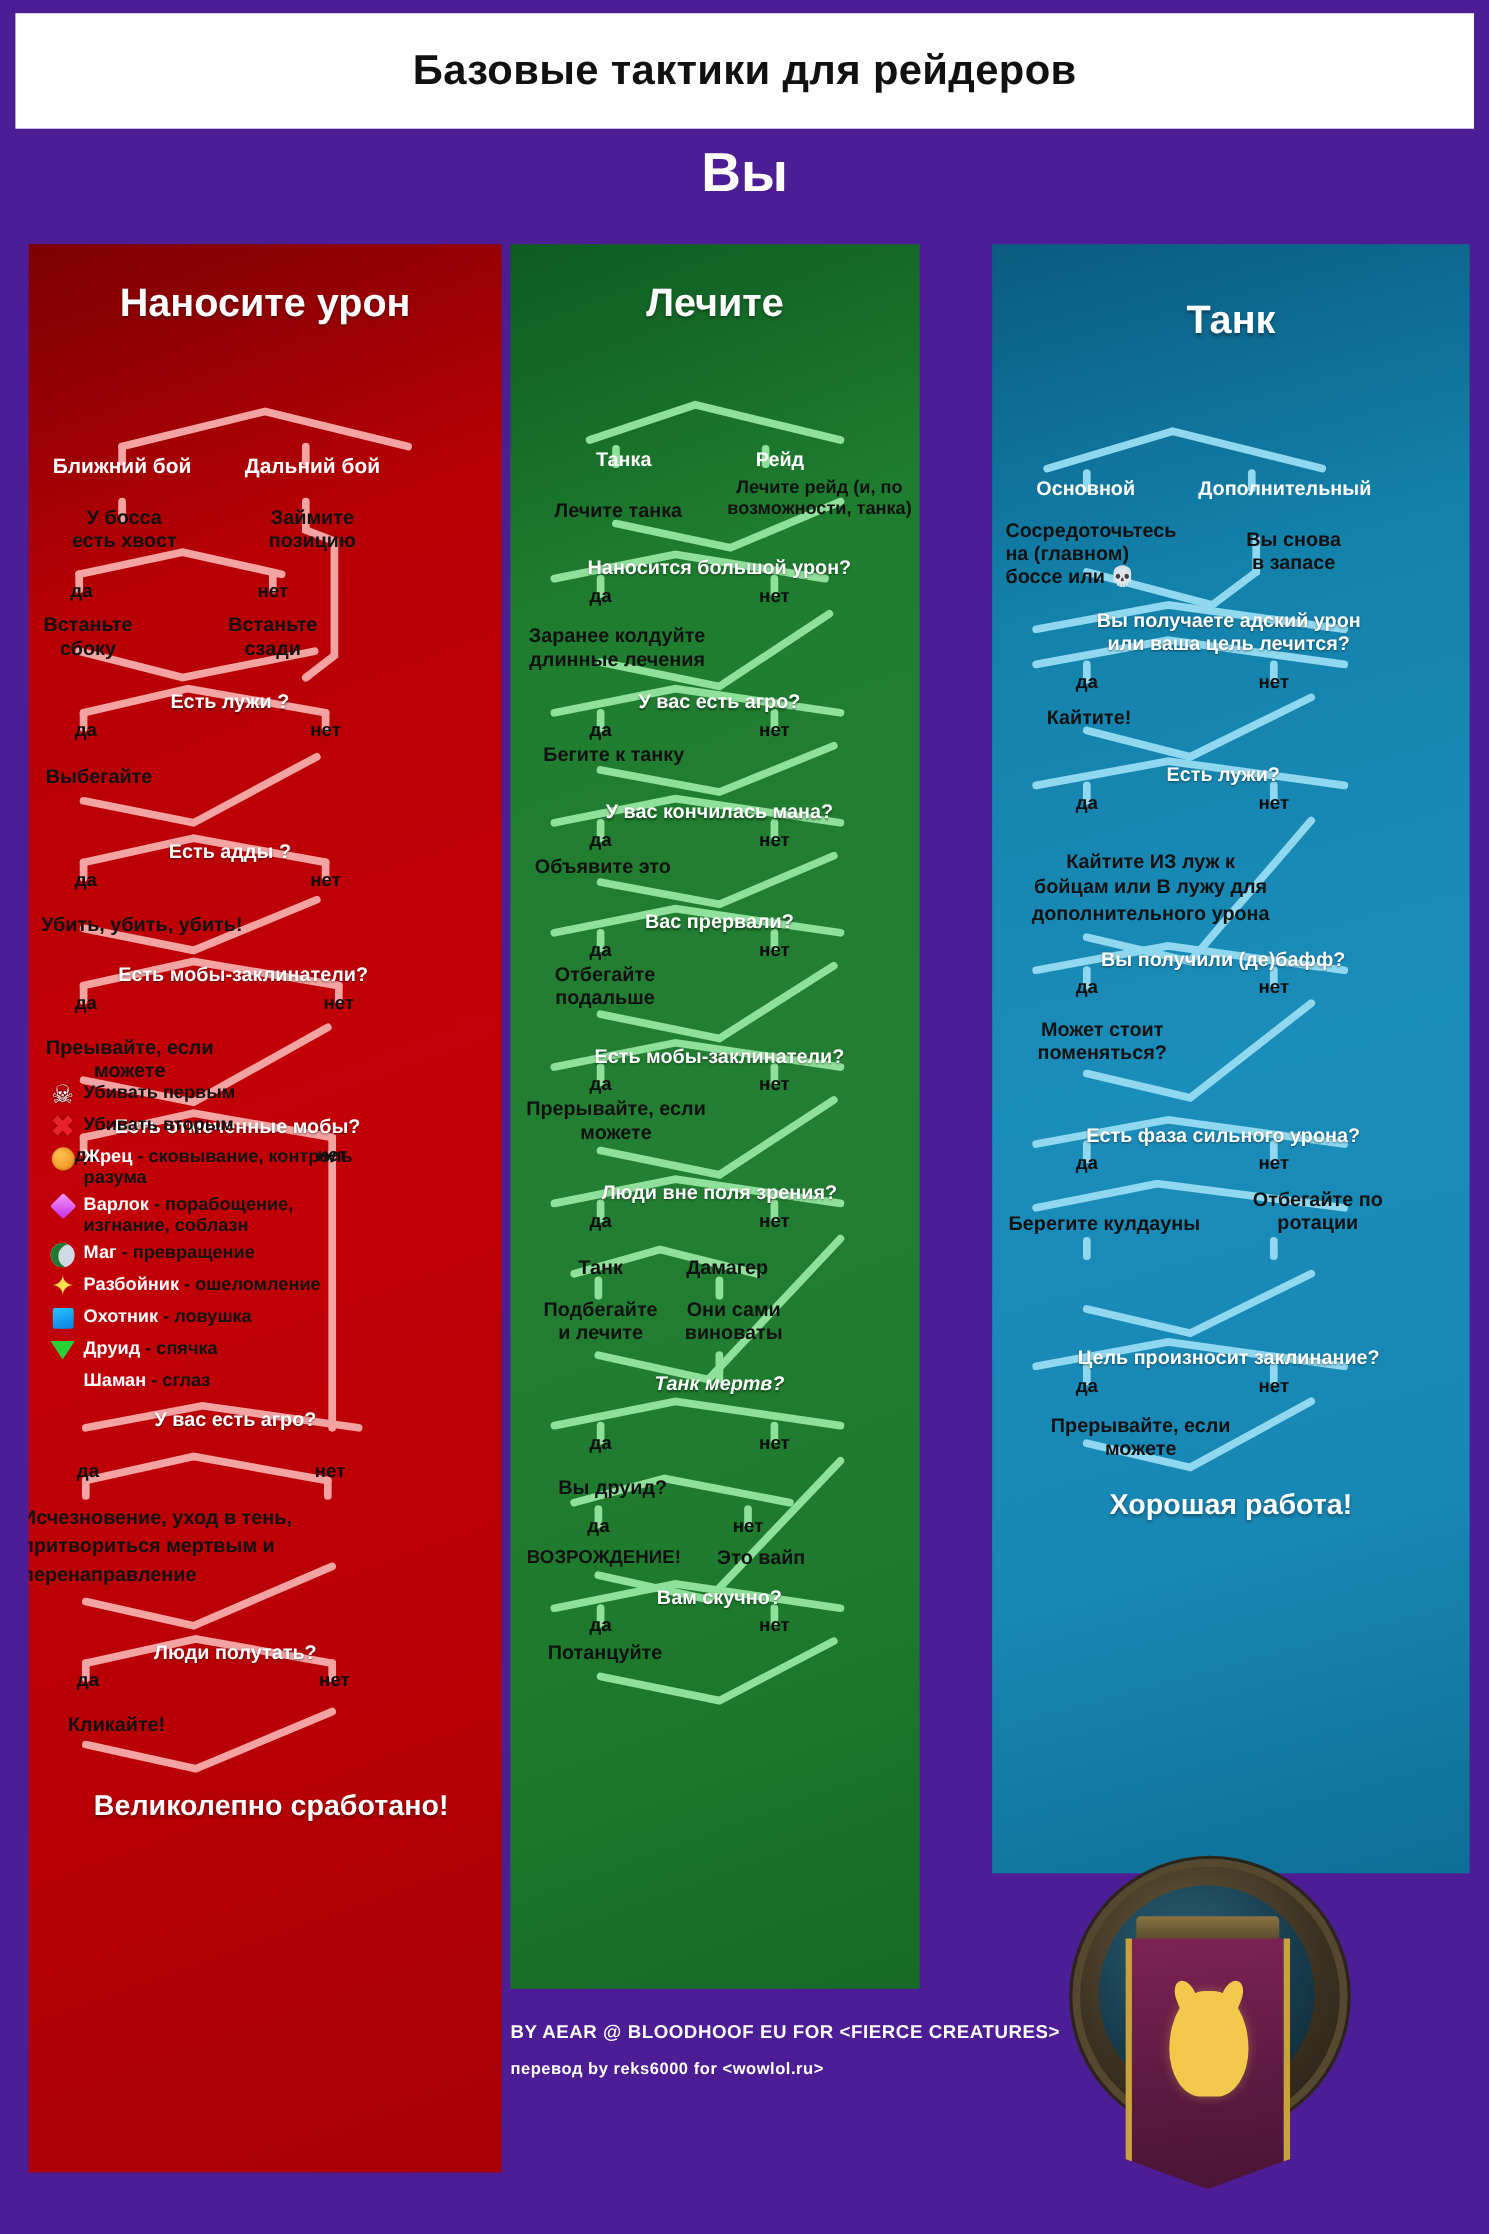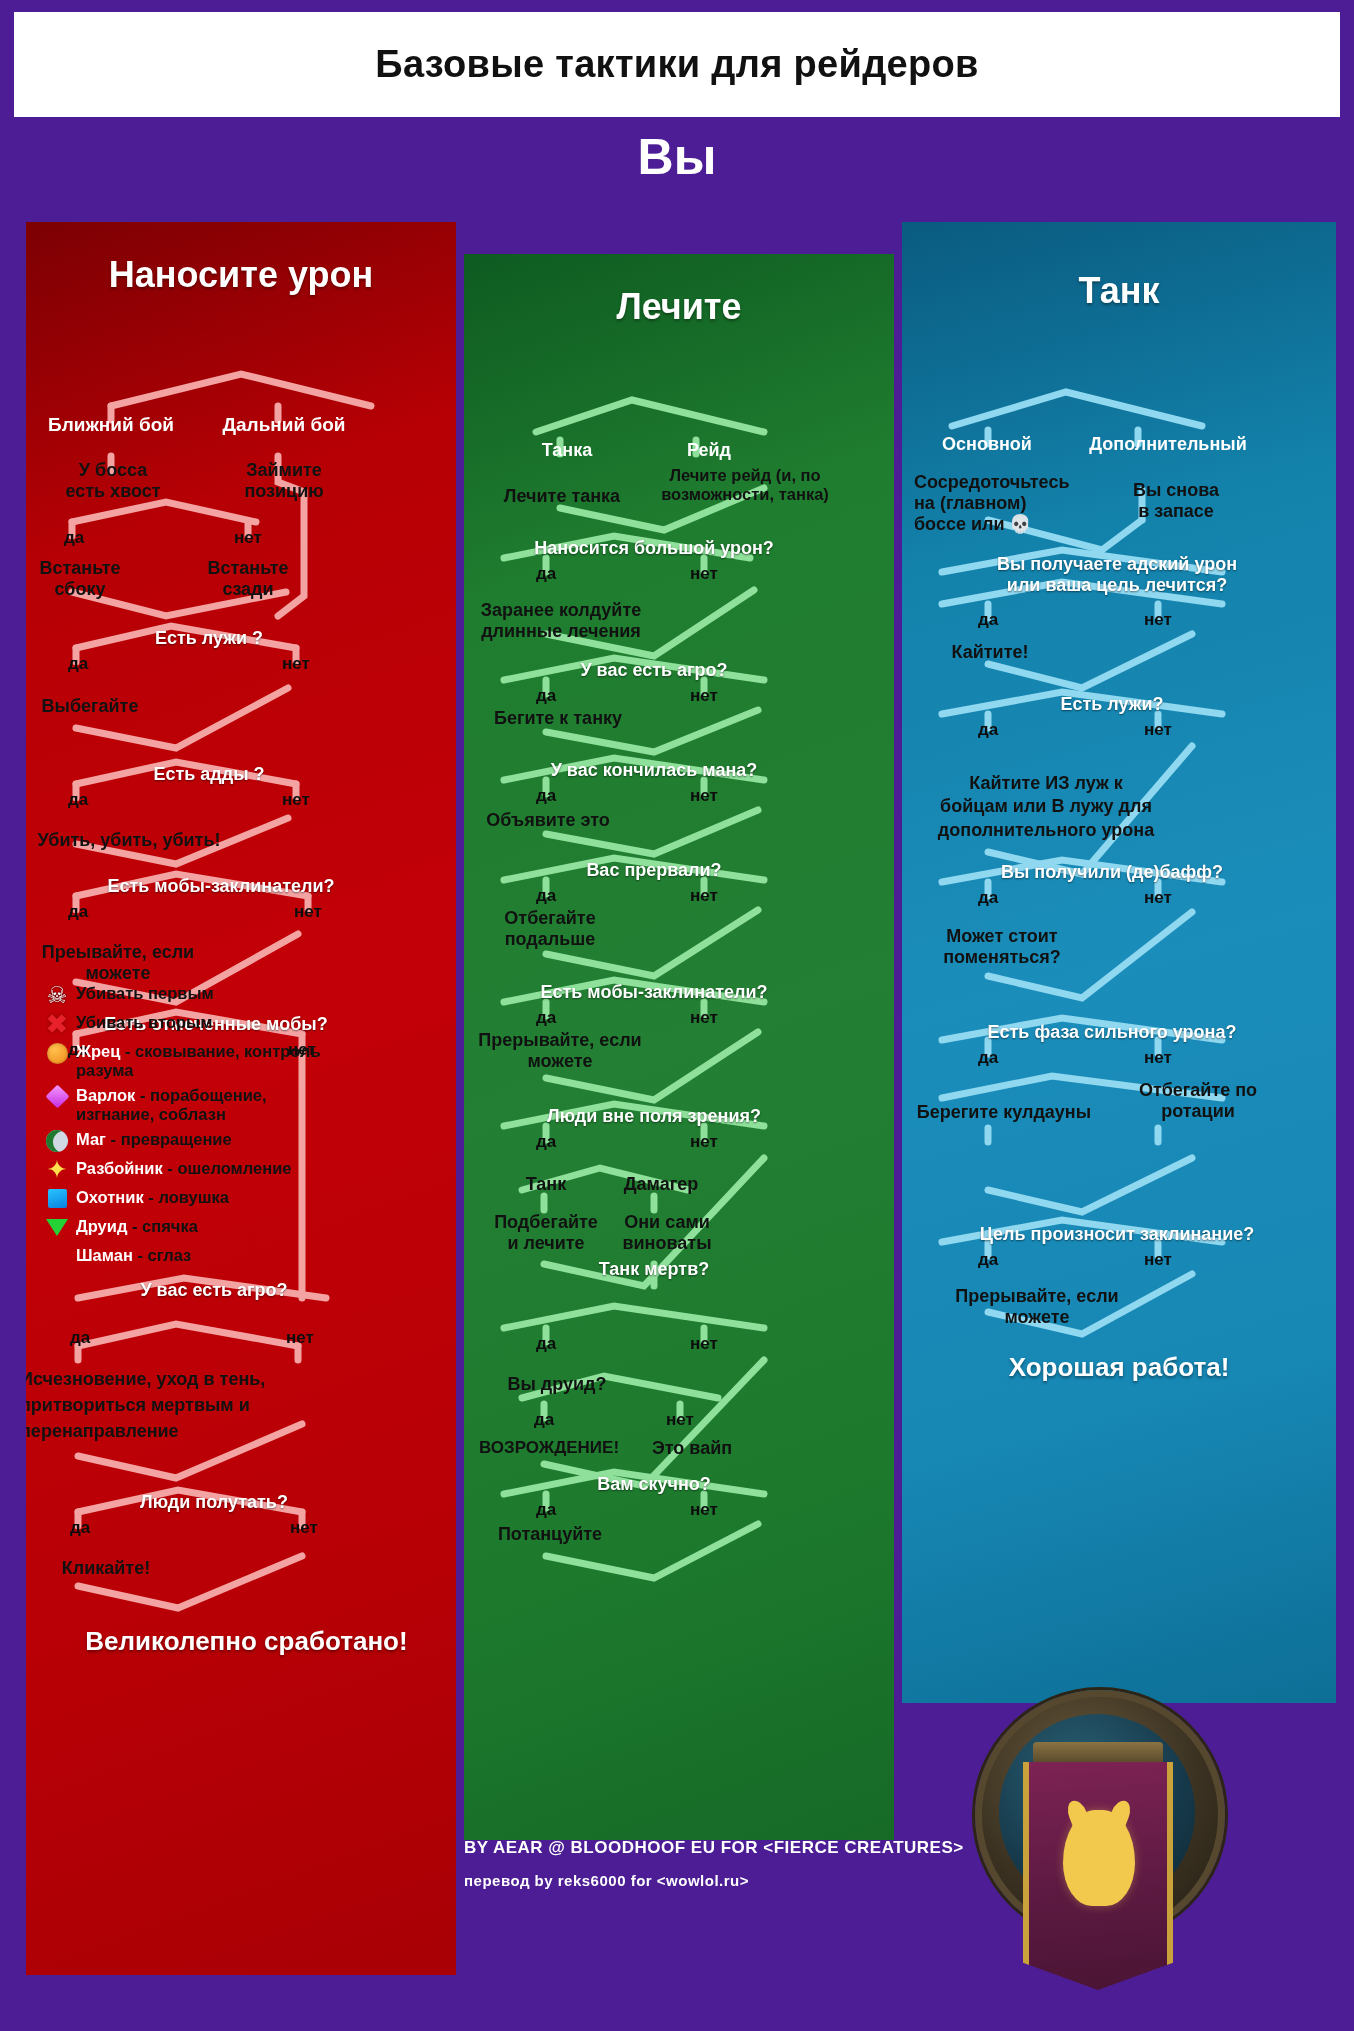--- a/index.html
+++ b/index.html
@@ -48,22 +48,22 @@
     width: 1354px;
     height: 1760px;
   }
   .col {
     position: absolute;
     top: 0;
     overflow: hidden;
   }
   .col-dps   { left: 26px;  width: 430px; height: 1753px;
                background: linear-gradient(160deg,#7c0003 0%,#b60005 18%,#c20007 45%,#b80006 75%,#a80005 100%); }
-  .col-heal  { left: 464px; width: 430px; height: 1586px;
-               background: linear-gradient(160deg,#0e5b21 0%,#1f7d2f 20%,#237f33 50%,#1d7a2d 78%,#166a26 100%); margin-top: 32px; }
+  .col-heal  { left: 464px; width: 372px; height: 1586px;
+               background: linear-gradient(160deg,#0e5b21 0%,#1f7d2f 20%,#237f33 50%,#1d7a2d 78%,#166a26 100%); }
   .col-tank  { left: 902px; width: 434px; height: 1481px;
                background: linear-gradient(165deg,#0a5b80 0%,#1382ab 22%,#1b8dba 50%,#1787b4 78%,#0d6f96 100%); }
 
   .col-title {
     text-align: center;
     font-size: 36px;
     font-weight: bold;
     color: #ffffff;
     margin-top: 32px;
     text-shadow: 0 2px 3px rgba(0,0,0,.35);
@@ -441,21 +441,21 @@
         <div class="node n-yn" style="left:52px; top:804px; width:60px;">да</div>
         <div class="node n-yn" style="left:210px; top:804px; width:60px;">нет</div>
 
         <div class="node n-a" style="left:32px; top:846px; width:100px;">Танк</div>
         <div class="node n-a" style="left:142px; top:846px; width:110px;">Дамагер</div>
         <div class="node n-a" style="left:12px; top:884px; width:140px;">Подбегайте
 и лечите</div>
         <div class="node n-a" style="left:138px; top:884px; width:130px;">Они сами
 виноваты</div>
 
-        <div class="node n-q" style="left:40px; top:931px; width:300px;">Танк мертв?</div>
+        <div class="node n-q" style="left:40px; top:952px; width:300px;font-style:italic;">Танк мертв?</div>
         <div class="node n-yn" style="left:52px; top:1006px; width:60px;">да</div>
         <div class="node n-yn" style="left:210px; top:1006px; width:60px;">нет</div>
         <div class="node n-a" style="left:18px; top:1046px; width:150px;">Вы друид?</div>
 
         <div class="node n-yn" style="left:50px; top:1082px; width:60px;">да</div>
         <div class="node n-yn" style="left:186px; top:1082px; width:60px;">нет</div>
         <div class="node n-a" style="left:-10px; top:1110px; width:190px; font-size:17px;">ВОЗРОЖДЕНИЕ!</div>
         <div class="node n-a" style="left:168px; top:1110px; width:120px;">Это вайп</div>
 
         <div class="node n-q" style="left:40px; top:1146px; width:300px;">Вам скучно?</div>

